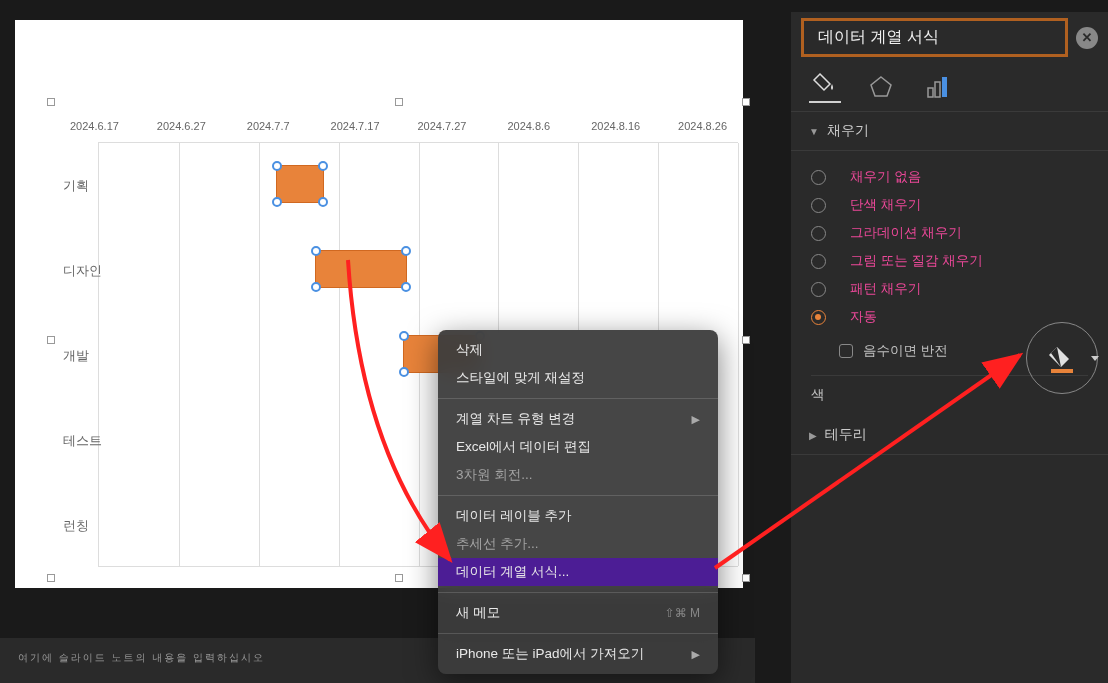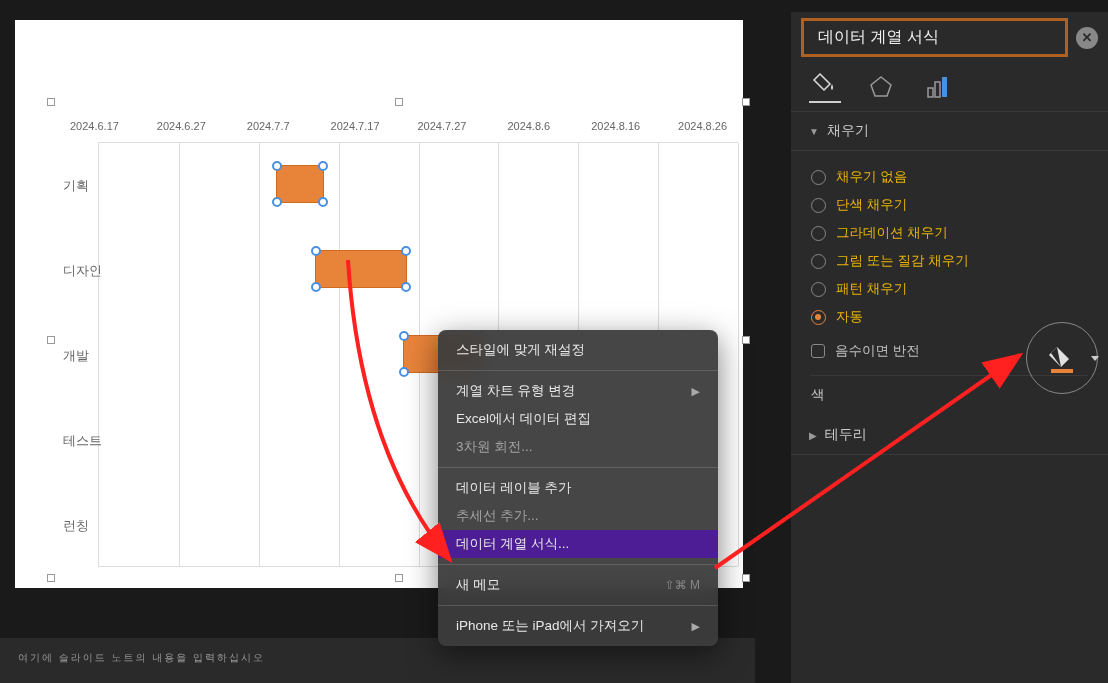--- a/index.html
+++ b/index.html
@@ -269,23 +269,23 @@
       color: #999;
     }
     
     .section-body {
       padding: 12px 20px;
     }
     
     .radio-item {
       display: flex;
       align-items: center;
-      gap: 10px;
+      gap: 24px;
       padding: 5px 0;
-      color: #eab308;
+      color: #ec4899;
       font-size: 13.5px;
     }
     
     .radio-circle {
       width: 15px;
       height: 15px;
       border-radius: 50%;
       border: 1.5px solid #888;
       position: relative;
     }
@@ -306,20 +306,21 @@
     }
     
     .checkbox-item {
       display: flex;
       align-items: center;
       gap: 10px;
       padding: 5px 0;
       color: #c0c0c0;
       font-size: 13.5px;
       margin-top: 6px;
+      margin-left: 28px;
     }
     
     .checkbox-box {
       width: 14px;
       height: 14px;
       border: 1px solid #888;
       border-radius: 3px;
     }
     
     .divider-line {
@@ -431,20 +432,23 @@
     </div>
   </div>
 
   <div class="notes-area">
     <span>여기에 슬라이드 노트의 내용을 입력하십시오</span>
   </div>
 </div>
 
 <div class="context-menu">
   <div class="menu-item">
+    <span>삭제</span>
+  </div>
+  <div class="menu-item">
     <span>스타일에 맞게 재설정</span>
   </div>
   <div class="menu-divider"></div>
   <div class="menu-item">
     <span>계열 차트 유형 변경</span>
     <span class="menu-chevron">▶</span>
   </div>
   <div class="menu-item">
     <span>Excel에서 데이터 편집</span>
   </div>

